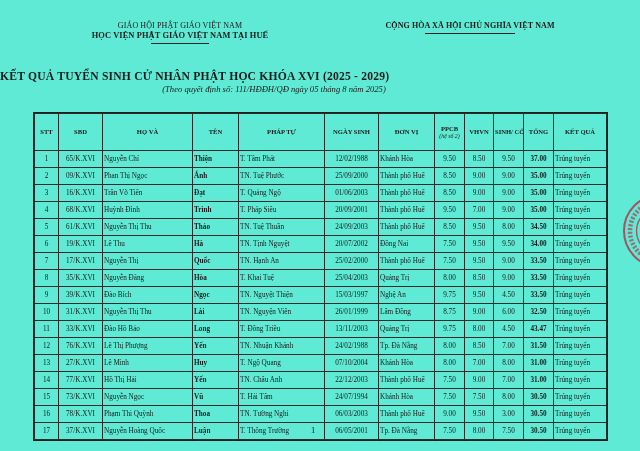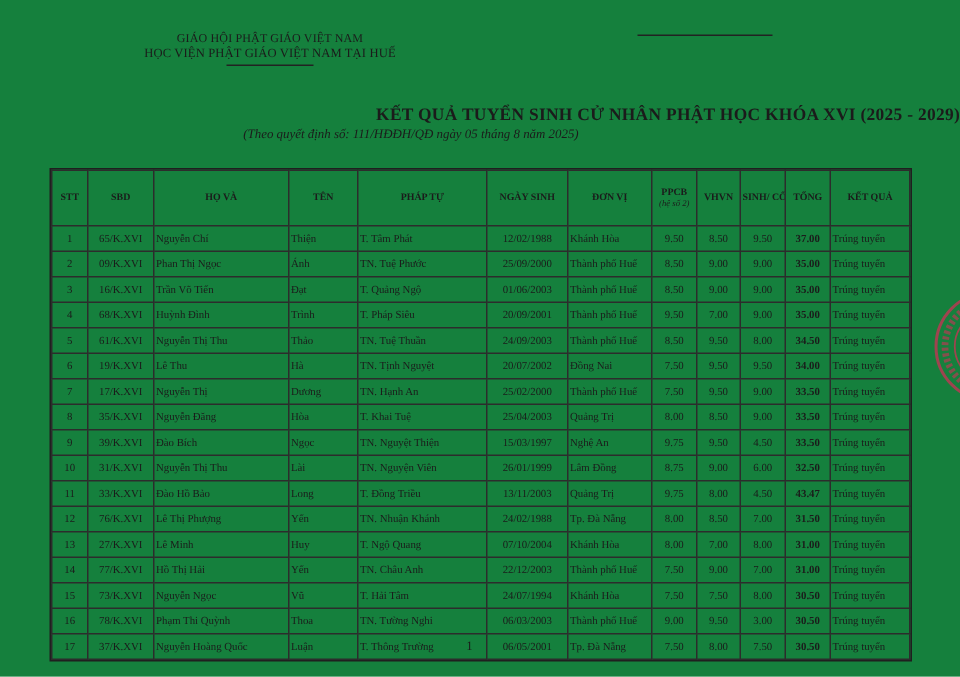--- a/index.html
+++ b/index.html
@@ -3,36 +3,36 @@
 <meta charset="utf-8">
 <style>
   html,body { margin:0; padding:0; }
   body {
     width:640px; height:451px;
     font-family:"Liberation Serif","DejaVu Serif",serif;
     background:#ffffff; color:#1b1b1b;
   }
   .page {
     position:relative; width:640px; height:451px;
-    background:#15803d; overflow:hidden;
+    background:#5eead4; overflow:hidden;
   }
   
   .letterhead-block { position:absolute; text-align:center; line-height:1.22; }
   .lh-org   { top:21px; left:68px;  width:224px; }
   .lh-nat   { top:21px; left:350px; width:240px; }
   .lh-line1 { font-size:8px;  font-weight:bold; letter-spacing:.1px; }
   .lh-org .lh-line1 { font-weight:normal; font-size:8px; }
-  .lh-line2 { font-size:8.4px; font-weight:normal; letter-spacing:.1px; }
+  .lh-line2 { font-size:8.4px; font-weight:bold; letter-spacing:.1px; }
   .lh-rule  { height:0; border-bottom:1px solid #222; margin:2px auto 0; }
   .lh-org .lh-rule { width:58px; }
   .lh-nat .lh-rule { width:90px; }
   
   .doc-title {
     position:absolute; top:70px; left:0; width:640px;
-    text-align:right; font-size:11.6px; font-weight:bold; letter-spacing:.2px;
+    text-align:left; font-size:11.6px; font-weight:bold; letter-spacing:.2px;
   }
   .doc-subtitle {
     position:absolute; top:84px; left:0; width:548px;
     text-align:center; font-size:8.6px; font-style:italic;
   }
   
   .tbl-wrap { position:absolute; top:113px; left:34px; }
   table.results {
     border-collapse:collapse; table-layout:fixed; width:572px;
     outline:1px solid #1f1f1f;
@@ -41,41 +41,42 @@
     border:1px solid #2c2c2c; overflow:hidden; white-space:nowrap;
     vertical-align:middle; padding:0 1px;
   }
   thead th {
     font-size:6.6px; font-weight:bold; height:36px; text-align:center;
     line-height:1.25; white-space:normal; padding:0;
   }
   .hdr-sub { display:block; font-weight:normal; font-style:italic; font-size:5.8px; line-height:1.1; }
   tbody td { font-size:7.2px; height:16px; text-align:center; }
   td.a-left { text-align:left; padding-left:4px; }
-  td.cell-ten  { font-weight:normal; }
+  td.cell-ten  { font-weight:bold; }
   td.cell-tong { font-weight:bold; }
   
   .page-number {
     position:absolute; top:425px; left:0; width:626px;
     text-align:center; font-size:8.5px;
   }
   
   .stamp { position:absolute; top:192px; left:621px; width:78px; height:78px; opacity:.88; }
 </style>
 </head>
 <body>
 
 <div class="page">
 
   <div class="letterhead-block lh-org">
     <div class="lh-line1">GIÁO HỘI PHẬT GIÁO VIỆT NAM</div>
     <div class="lh-line2">HỌC VIỆN PHẬT GIÁO VIỆT NAM TẠI HUẾ</div>
     <div class="lh-rule"></div>
   </div>
   <div class="letterhead-block lh-nat">
+    <div class="lh-line1">CỘNG HÒA XÃ HỘI CHỦ NGHĨA VIỆT NAM</div>
     <div class="lh-rule"></div>
   </div>
 
   <div class="doc-title">KẾT QUẢ TUYỂN SINH CỬ NHÂN PHẬT HỌC KHÓA XVI (2025 - 2029)</div>
   <div class="doc-subtitle">(Theo quyết định số: 111/HĐĐH/QĐ ngày 05 tháng 8 năm 2025)</div>
 
   <div class="tbl-wrap">
     <table class="results">
       <colgroup>
         <col style="width:24px">
@@ -189,21 +190,21 @@
       <td>7.50</td>
       <td>9.50</td>
       <td>9.50</td>
       <td class="cell-tong">34.00</td>
       <td class="a-left">Trúng tuyển</td>
     </tr>
           <tr>
       <td>7</td>
       <td>17/K.XVI</td>
       <td class="a-left">Nguyễn Thị</td>
-      <td class="a-left cell-ten">Dương</td>
+      <td class="a-left cell-ten">Quốc</td>
       <td class="a-left">TN. Hạnh An</td>
       <td>25/02/2000</td>
       <td class="a-left">Thành phố Huế</td>
       <td>7.50</td>
       <td>9.50</td>
       <td>9.00</td>
       <td class="cell-tong">33.50</td>
       <td class="a-left">Trúng tuyển</td>
     </tr>
           <tr>

